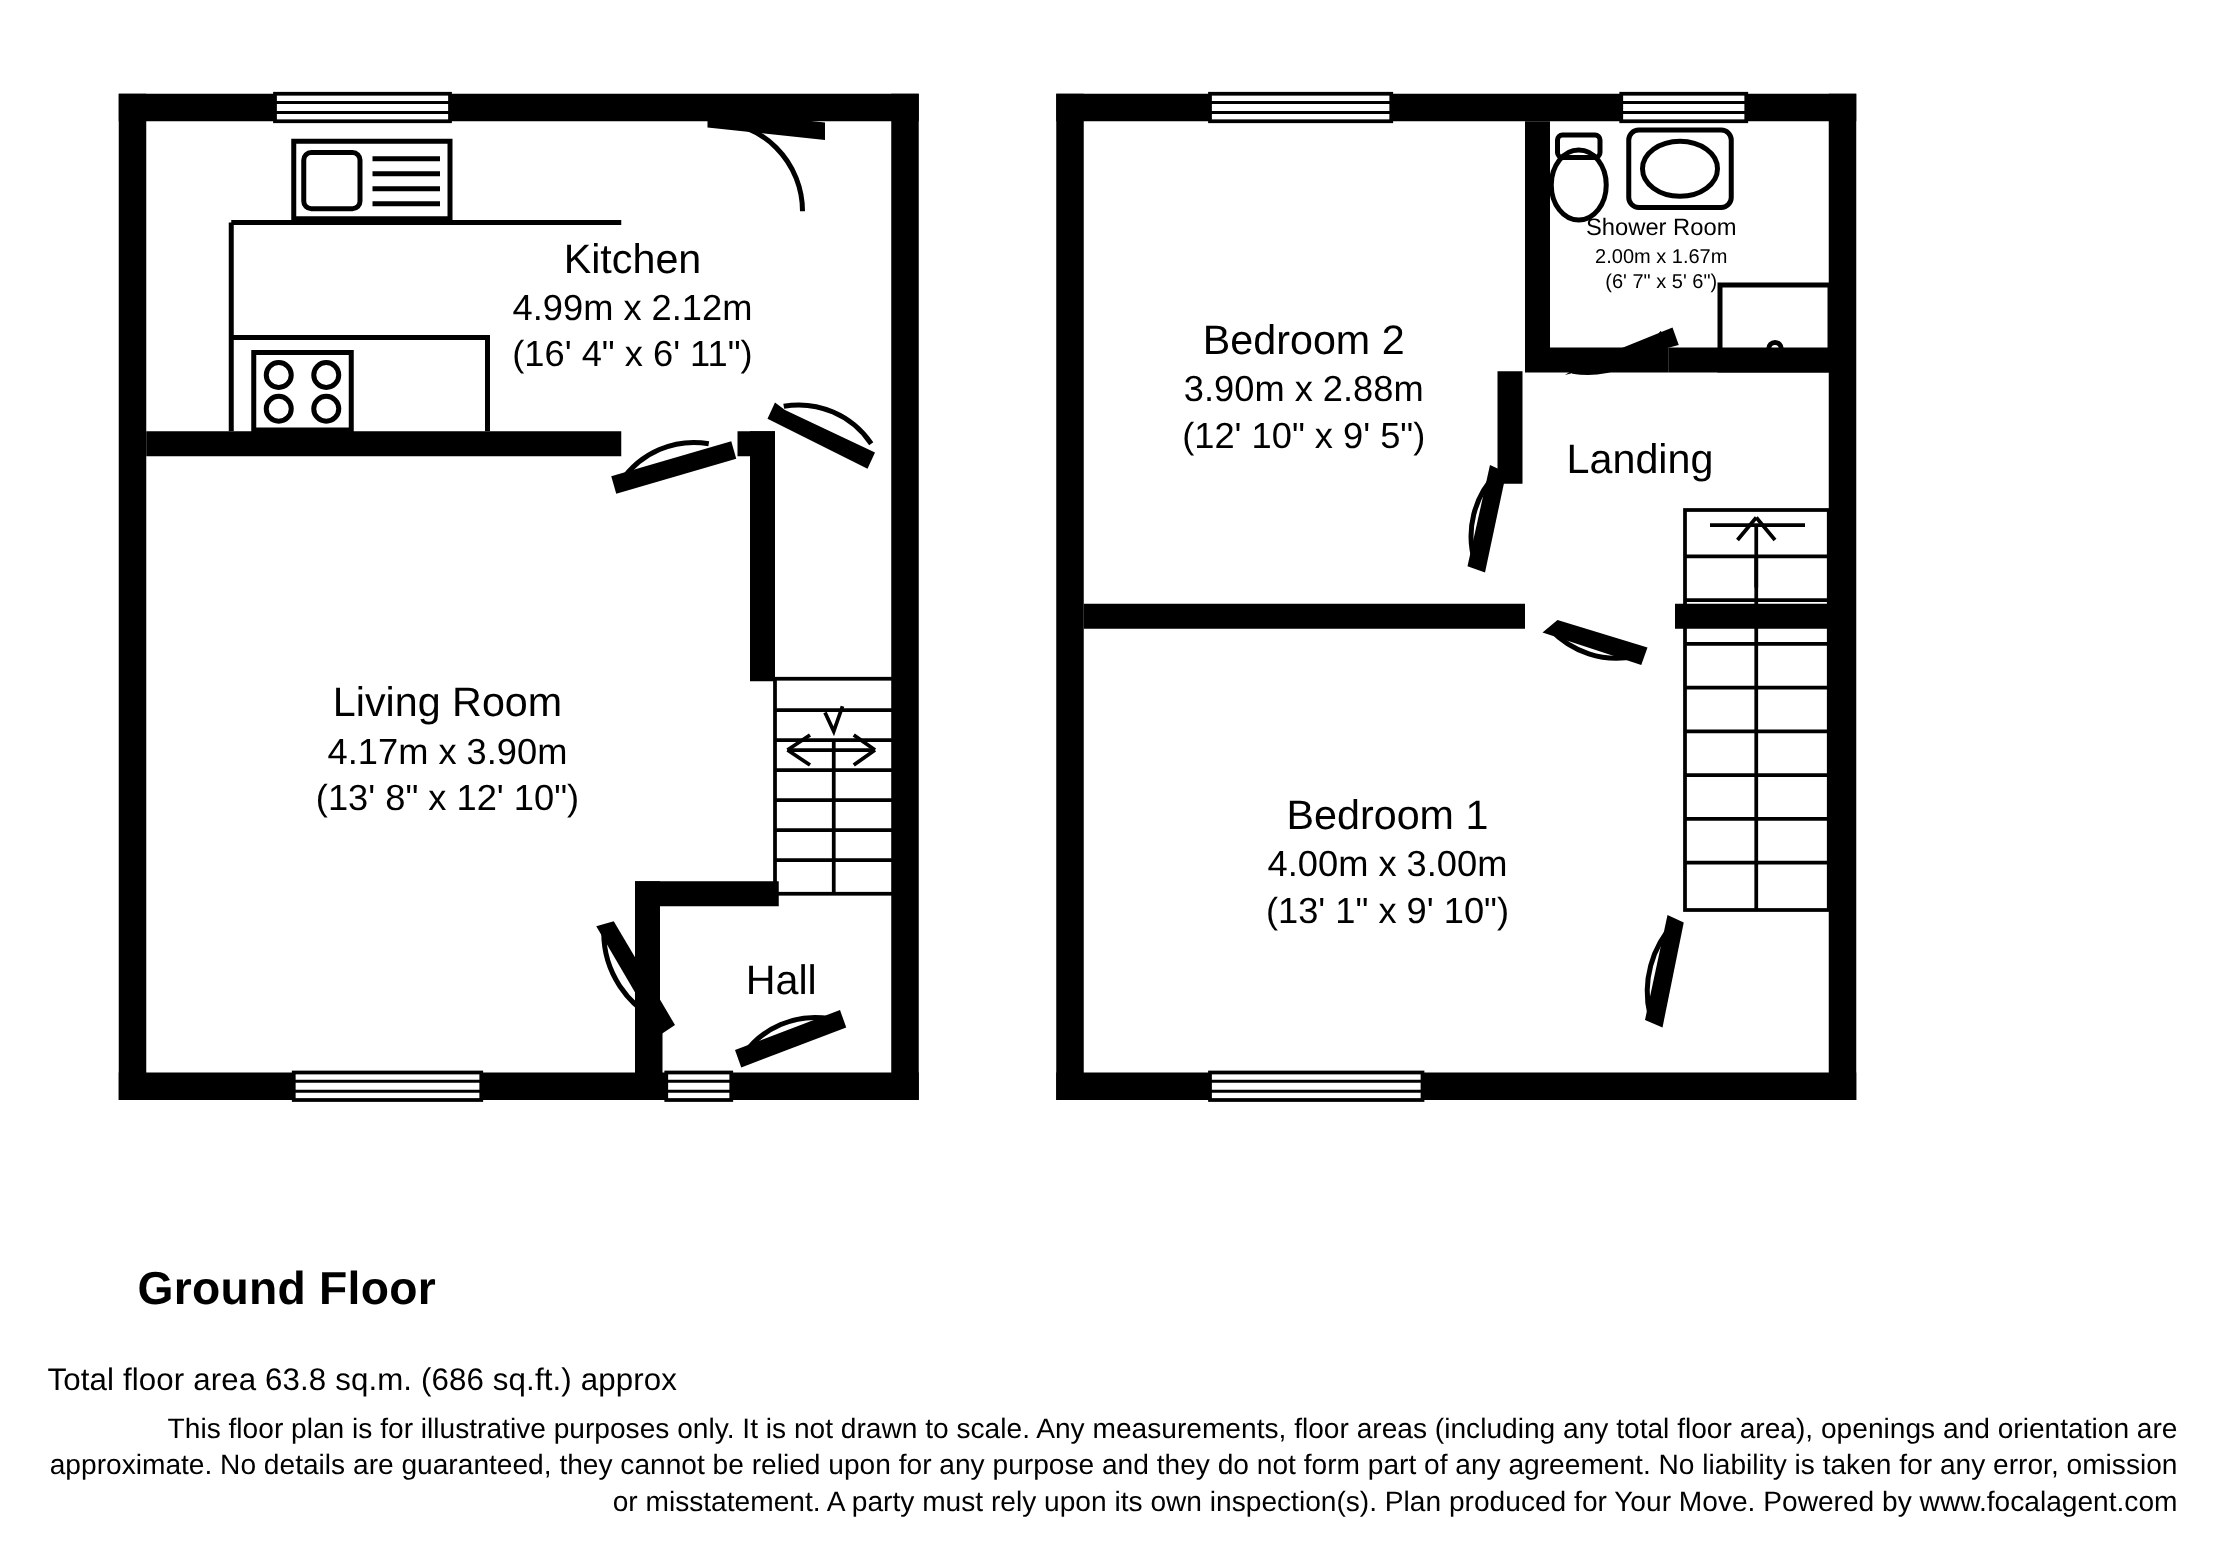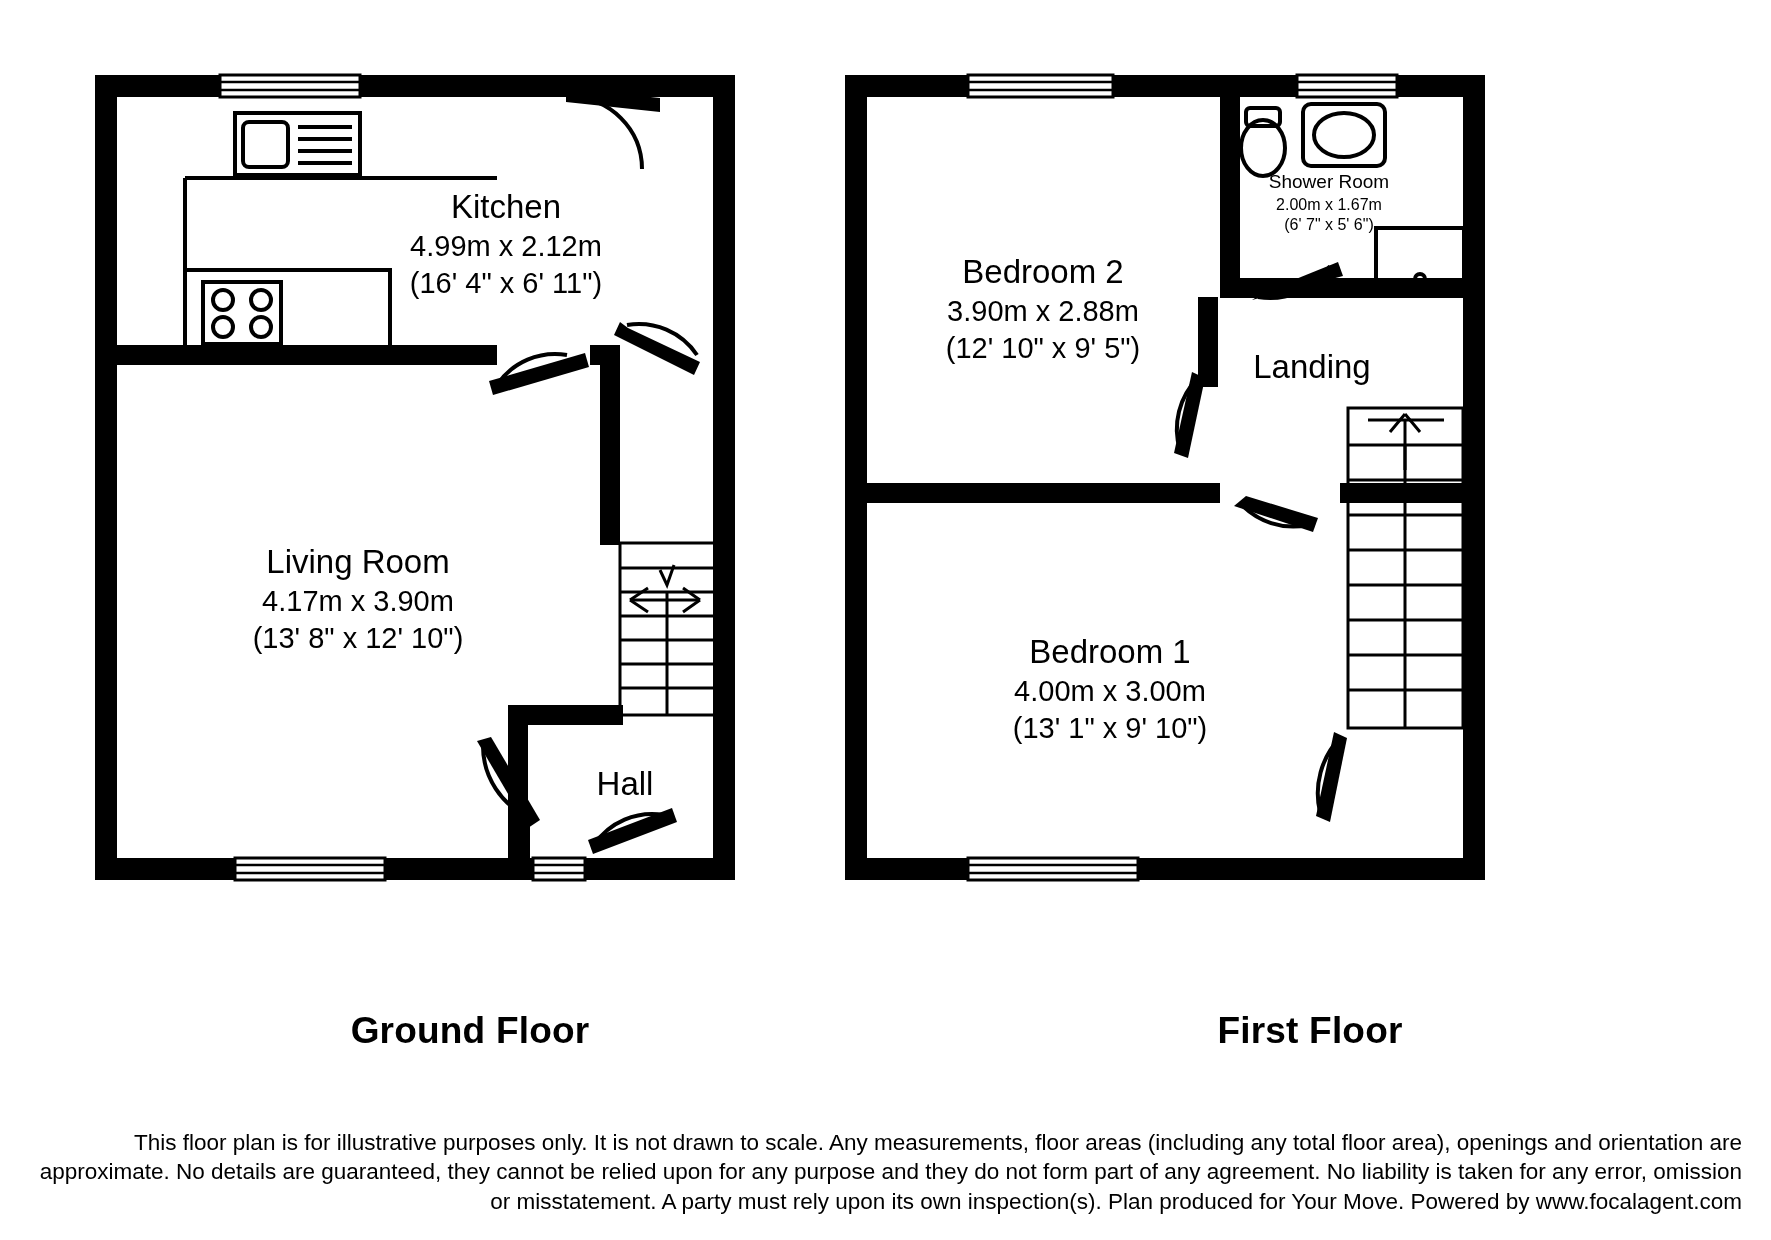--- a/index.html
+++ b/index.html
@@ -21,21 +21,20 @@
   }
   .floor-svg {
     position: absolute;
     top: 0;
     left: 0;
   }
   .floor-caption {
     position: absolute;
     font-size: 37px;
     font-weight: bold;
-    text-align: center;
     letter-spacing: 0.2px;
   }
   #ground-caption {
     left: 110px;
     top: 1010px;
     width: 720px;
   }
   #first-caption {
     left: 950px;
     top: 1010px;
@@ -312,17 +311,17 @@
       <text class="rm-name" x="472" y="378">Landing</text>
     </g>
     <g>
       <text class="rm-name" x="270" y="663">Bedroom 1</text>
       <text class="rm-dim" x="270" y="701">4.00m x 3.00m</text>
       <text class="rm-dim" x="270" y="738">(13' 1" x 9' 10")</text>
     </g>
   </svg>
 
   <div class="floor-caption" id="ground-caption">Ground Floor</div>
-  <div class="floor-caption" id="first-caption">First Floor</div>
-
+
+  <div id="total-area">Total floor area 63.8 sq.m. (686 sq.ft.) approx</div>
   <div id="disclaimer">This floor plan is for illustrative purposes only. It is not drawn to scale. Any measurements, floor areas (including any total floor area), openings and orientation are approximate. No details are guaranteed, they cannot be relied upon for any purpose and they do not form part of any agreement. No liability is taken for any error, omission or misstatement. A party must rely upon its own inspection(s). Plan produced for Your Move. Powered by www.focalagent.com</div>
 
 </div>
 
 </body></html>

